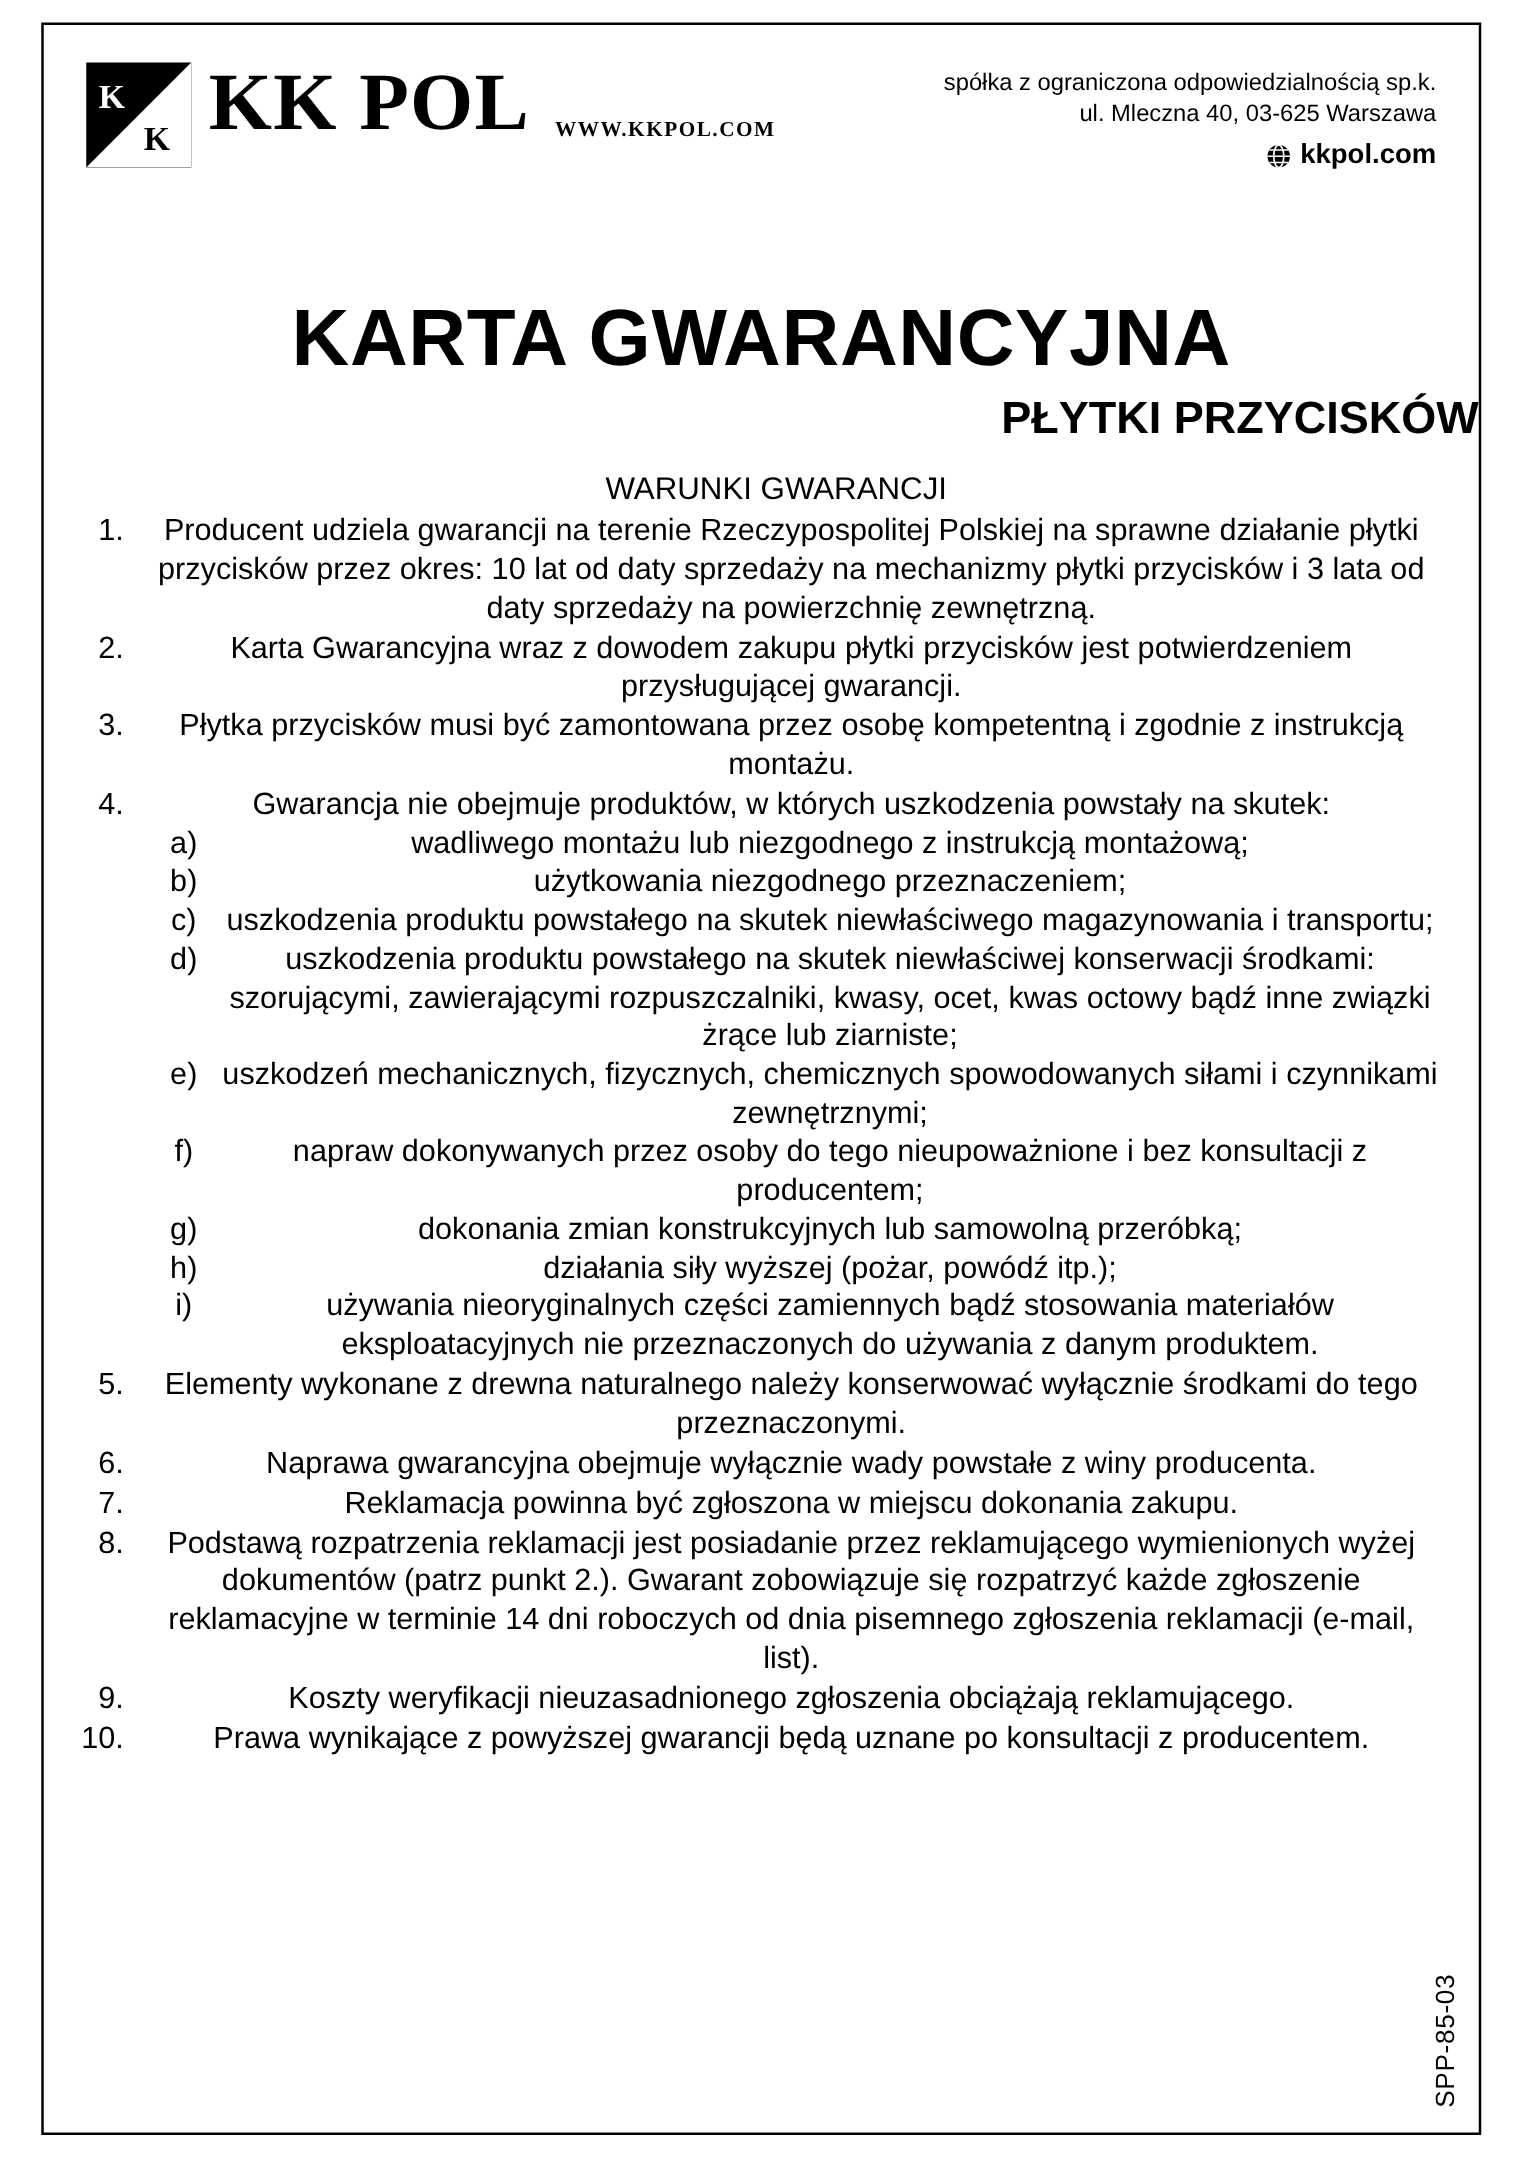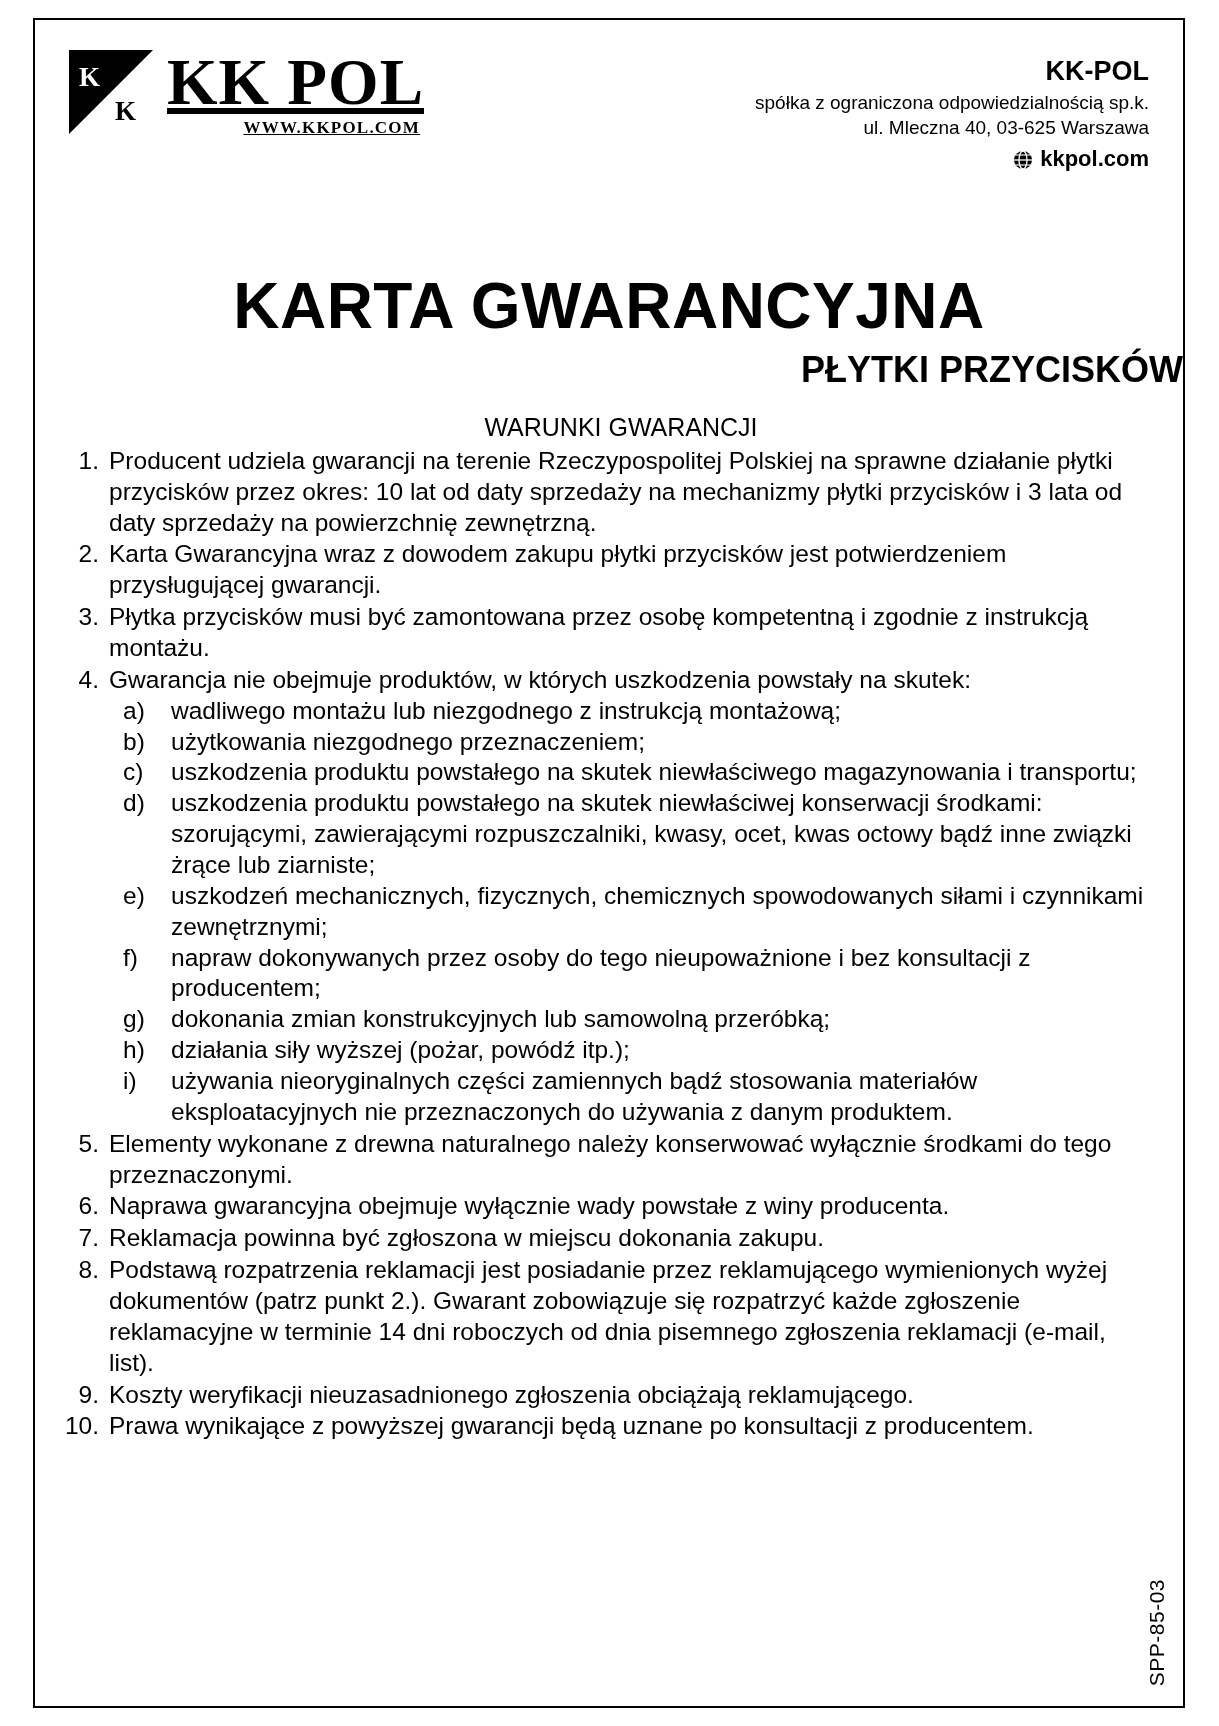--- a/index.html
+++ b/index.html
@@ -52,24 +52,23 @@
     position: absolute;
     font-family: "Liberation Serif", serif;
     font-weight: 700;
     font-size: 27px;
     line-height: 1;
   }
   .logo-mark .k1 { left: 10px; top: 14px; color: #ffffff; }
   .logo-mark .k2 { left: 46px; top: 48px; color: #000000; }
   .wordmark {
     display: flex;
-    flex-direction: column;
+    flex-direction: row;
     align-items: flex-end;
     margin-top: 2px;
-    text-decoration: underline;
   }
   .wordmark .big {
     font-family: "Liberation Serif", serif;
     font-weight: 700;
     font-size: 65px;
     line-height: 0.95;
     letter-spacing: 1px;
   }
   .wordmark .url {
     font-family: "Liberation Serif", serif;
@@ -144,20 +143,21 @@
   }
   ol.main > li > .num {
     width: 48px;
     flex: none;
     text-align: right;
     padding-right: 10px;
     box-sizing: border-box;
   }
   ol.main > li > .txt {
     flex: 1;
+    text-align: center;
   }
   ol.sub {
     list-style: none;
     margin: 0;
     padding: 0;
   }
   ol.sub > li {
     display: flex;
     align-items: flex-start;
     margin-bottom: 0px;
@@ -197,21 +197,20 @@
         <span class="k1">K</span>
         <span class="k2">K</span>
       </div>
       <div class="wordmark">
         <div class="big">KK POL</div>
         <div class="url">WWW.KKPOL.COM</div>
       </div>
     </div>
 
     <div class="company">
-      <div class="name">KK-POL</div>
       <div class="line">spółka z ograniczona odpowiedzialnością sp.k.</div>
       <div class="line">ul. Mleczna 40, 03-625 Warszawa</div>
       <div class="web">
         <span class="globe">
           <svg viewBox="0 0 20 20" width="20" height="20">
             <circle cx="10" cy="10" r="9" fill="#000000"></circle>
             <ellipse cx="10" cy="10" rx="4" ry="9" fill="none" stroke="#ffffff" stroke-width="1.3"></ellipse>
             <line x1="1" y1="10" x2="19" y2="10" stroke="#ffffff" stroke-width="1.3"></line>
             <line x1="2.6" y1="5" x2="17.4" y2="5" stroke="#ffffff" stroke-width="1.1"></line>
             <line x1="2.6" y1="15" x2="17.4" y2="15" stroke="#ffffff" stroke-width="1.1"></line>

